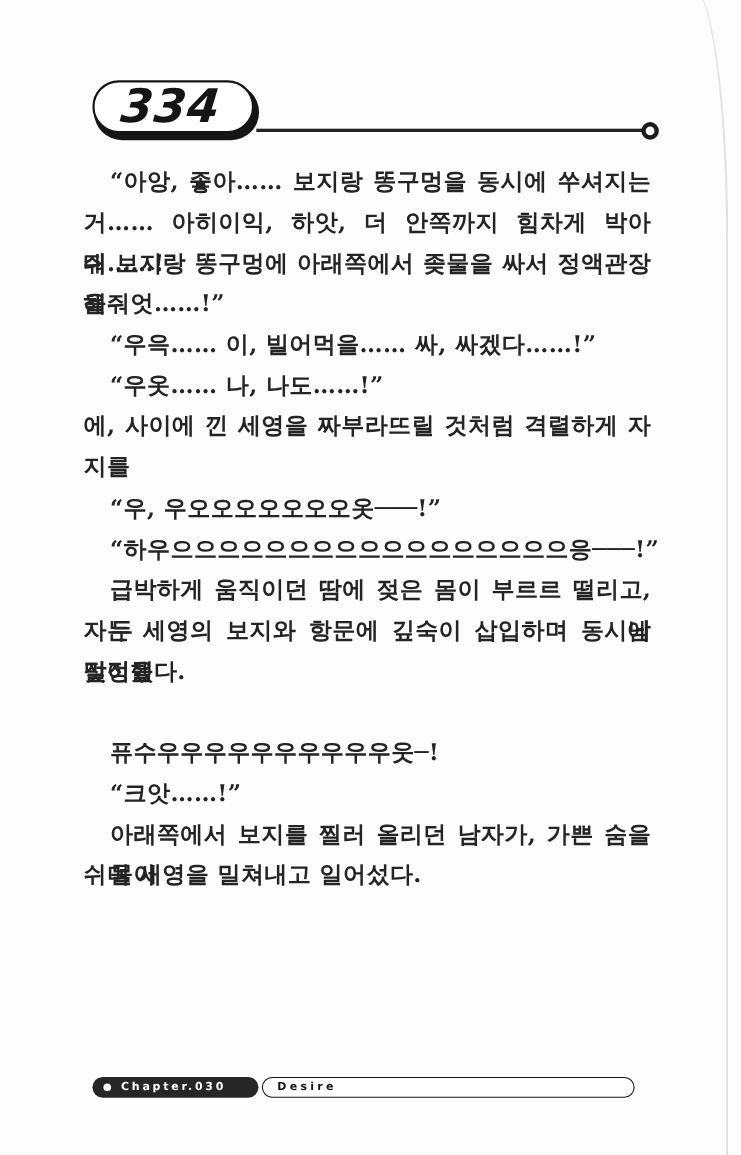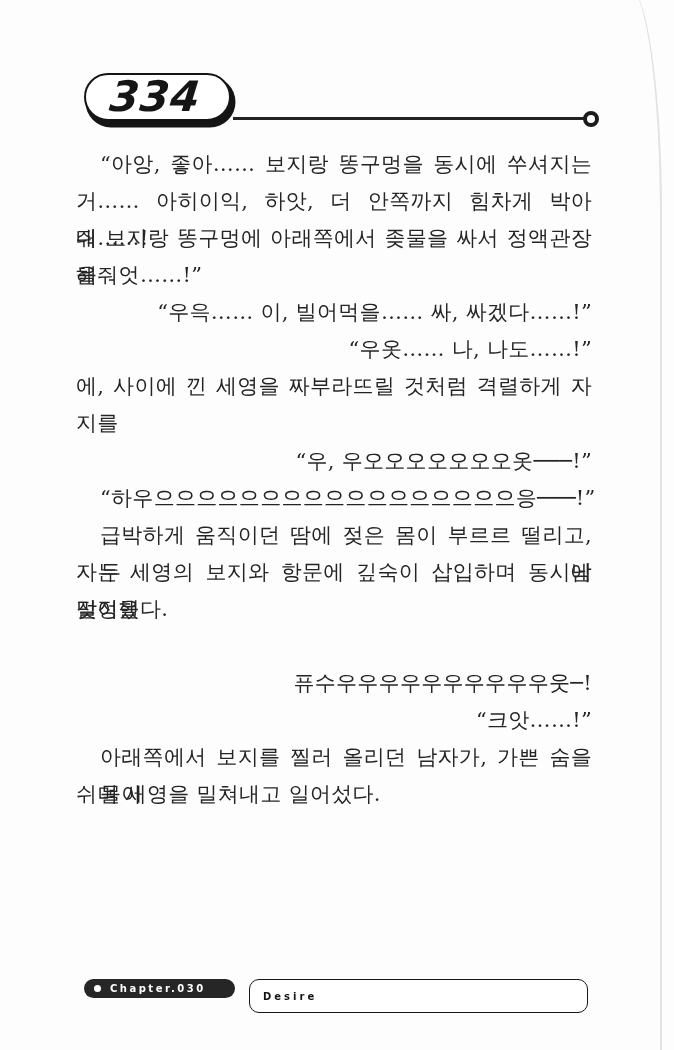--- a/index.html
+++ b/index.html
@@ -64,22 +64,22 @@
   .text-block{
     position:absolute;
     left:76px;top:146px;
     width:516px;
     font-size:21px;
     line-height:37px;
     color:#242424;
     letter-spacing:0.3px;
     white-space:nowrap;
   }
-  .ln{height:37px;}
-  .ind{padding-left:24px;text-align:right;}
+  .ln{height:37px;font-weight:bold;}
+  .ind{padding-left:24px;}
   .just{white-space:normal;text-align:justify;text-align-last:justify;}
   .ind.just{width:492px;}
   .gap38{margin-top:38px;}
   .gap37{margin-top:37px;}
   .gap33{}
   
   .ft-chapter{
     position:absolute;
     left:84px;top:979px;
     width:151px;height:19px;
@@ -96,22 +96,22 @@
   .ft-chapter-label{
     font-family:"DejaVu Sans","Liberation Sans",sans-serif;
     font-size:10px;font-weight:bold;
     letter-spacing:2.5px;
     color:#fff;
     margin-left:9px;
     white-space:nowrap;
   }
   .ft-series{
     position:absolute;
-    left:249px;top:979px;
-    width:339px;height:34px;
+    left:238px;top:979px;
+    width:339px;height:19px;
     box-sizing:border-box;
     background:#fff;
     border:1.5px solid #161616;
     border-radius:10px;
     display:flex;align-items:center;
     padding-left:13px;
   }
   .ft-series-label{
     font-family:"DejaVu Sans","Liberation Sans",sans-serif;
     font-size:10px;font-weight:bold;

